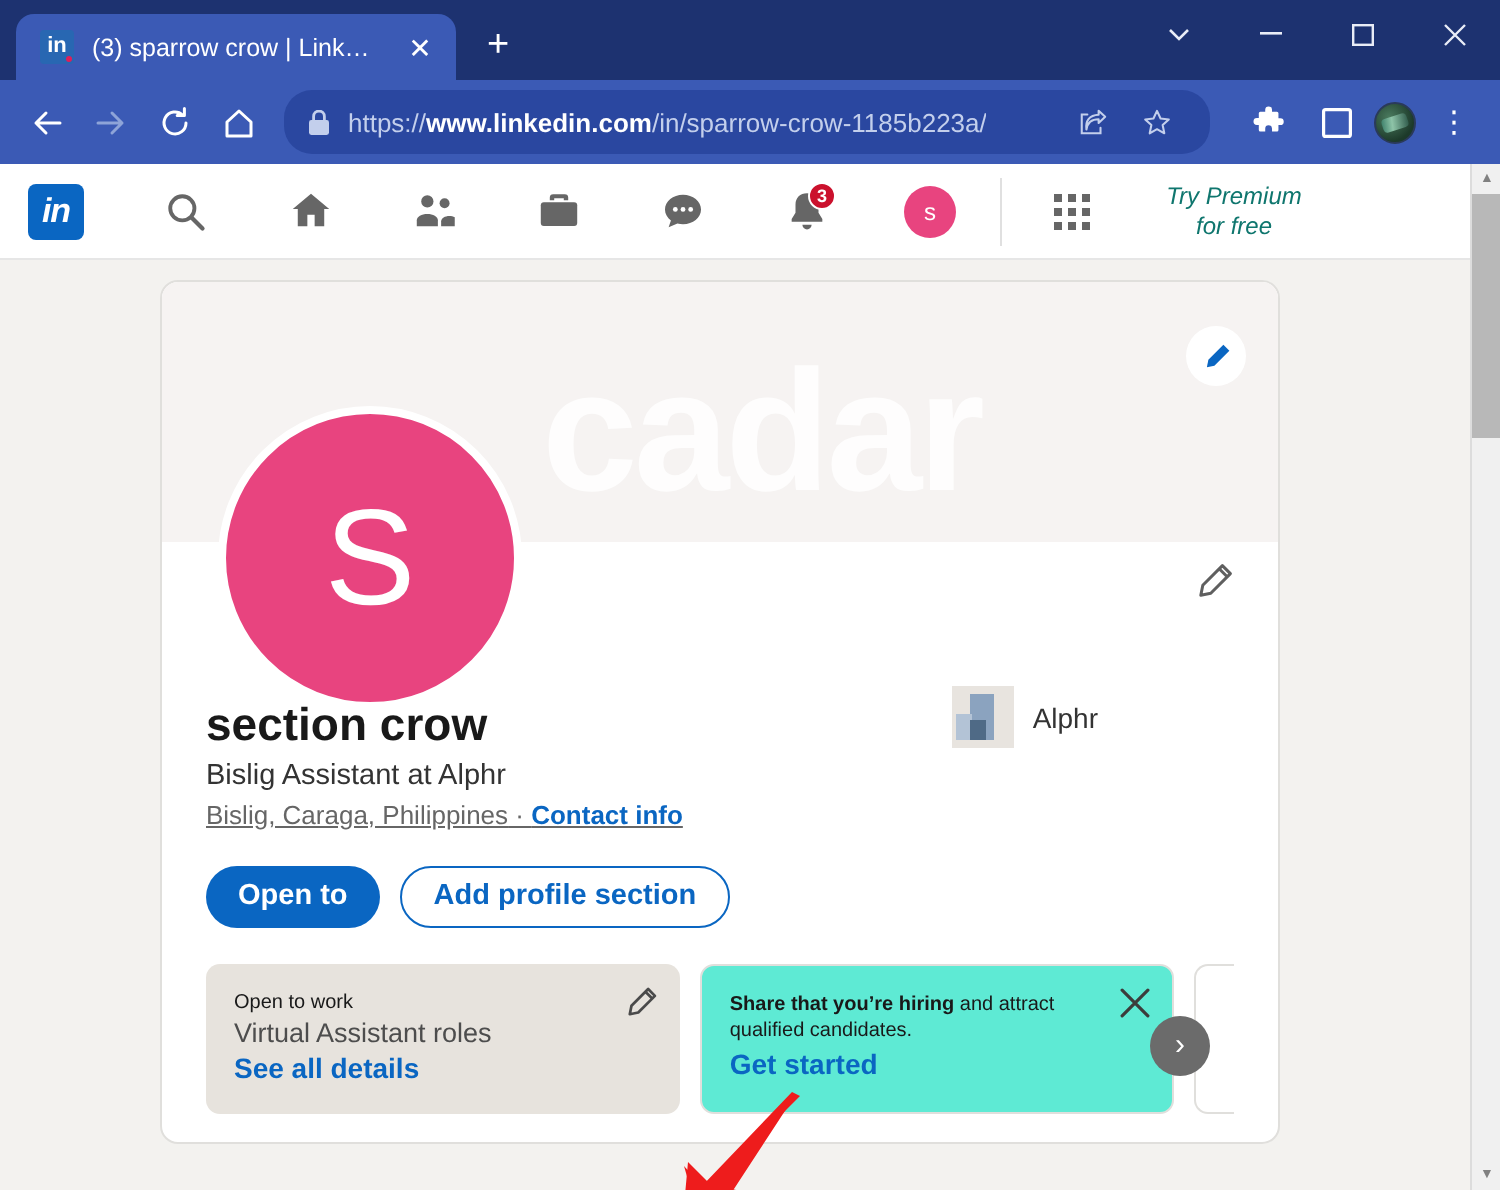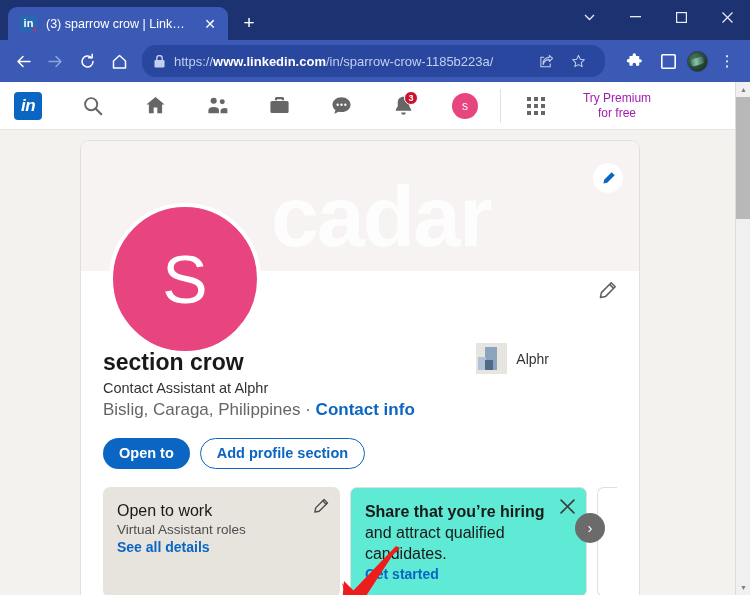--- a/index.html
+++ b/index.html
@@ -112,22 +112,22 @@
   }
   .nav-avatar {
     width: 26px; height: 26px; border-radius: 50%; background: #e8447f;
     color: #ffffff; font-size: 12px; display: flex; align-items: center;
     justify-content: center; font-weight: 500;
   }
   .nav-sep { width: 1px; height: 34px; background: #e0e0e0; margin: 0 4px; flex-shrink: 0; }
   .grid-icon { display: grid; grid-template-columns: repeat(3, 4px); gap: 3px; }
   .grid-icon i { width: 4px; height: 4px; background: #666; display: block; }
   .premium {
-    color: #a21caf; font-size: 12px; line-height: 15px; text-align: center;
-    width: 92px; flex-shrink: 0; margin-left: 4px;
+    color: #0f766e; font-size: 12px; line-height: 15px; text-align: center;
+    width: 92px; flex-shrink: 0; margin-left: 4px; font-style: italic;
   }
 
   
   .content { padding: 10px 0 0 80px; position: relative; }
   .card {
     width: 560px; background: #ffffff; border: 1px solid #e0dfdc;
     border-radius: 9px; overflow: hidden; position: relative;
   }
   .banner {
     height: 130px; position: relative; overflow: hidden;
@@ -150,21 +150,21 @@
   }
   .avatar-big {
     position: absolute; left: 28px; top: 62px; width: 152px; height: 152px;
     border-radius: 50%; background: #e8447f; border: 4px solid #ffffff;
     color: #ffffff; font-size: 68px; display: flex; align-items: center;
     justify-content: center; z-index: 4; font-weight: 400;
   }
   .card-body { padding: 78px 22px 14px 22px; position: relative; }
   .name { font-size: 23px; font-weight: bold; color: #191919; line-height: 1.2; }
   .headline { font-size: 14.5px; color: #333333; margin-top: 3px; }
-  .loc { font-size: 17px; color: #666666; margin-top: 4px; }
+  .loc { font-size: 13px; color: #666666; margin-top: 4px; text-decoration: underline; }
   .loc a { color: #0a66c2; font-weight: bold; text-decoration: none; }
   .company {
     position: absolute; right: 90px; top: 72px; display: flex;
     align-items: center; gap: 9px;
   }
   .clogo { width: 31px; height: 31px; background: #e8e4df; position: relative; }
   .clogo i { position: absolute; display: block; }
   .cname { font-size: 14px; color: #333; }
   .profile-edit { position: absolute; right: 22px; top: 10px; }
 
@@ -176,21 +176,21 @@
   .btn-primary { background: #0a66c2; color: #fff; }
   .btn-outline { border: 1.5px solid #0a66c2; color: #0a66c2; }
   .btn-ghost { border: 1.5px solid #9a9a9a; color: #5e5e5e; font-weight: normal; }
 
   .promorow { display: flex; gap: 10px; margin-top: 18px; position: relative; }
   .promo {
     width: 258px; border-radius: 7px; padding: 13px 14px; position: relative;
   }
   .promo.gray { background: #e7e3dd; }
   .promo.white { background: #5eead4; border: 1px solid #e0dfdc; }
-  .promo-t { font-size: 16px; color: #191919; line-height: 1.33; padding-right: 24px; }
+  .promo-t { font-size: 10px; color: #191919; line-height: 1.33; padding-right: 24px; }
   .promo-t b { font-weight: bold; }
   .promo-sub { font-size: 13.5px; color: #4d4d4d; margin-top: 1px; }
   .promo-link {
     font-size: 14px; color: #0a66c2; font-weight: bold; margin-top: 2px;
     text-decoration: none; display: inline-block;
   }
   .promo-act { position: absolute; right: 11px; top: 11px; }
   .promo-peek {
     width: 22px; border-radius: 7px 0 0 7px; background: #ffffff;
     border: 1px solid #e0dfdc; border-right: none;
@@ -416,21 +416,21 @@
           <div class="company">
             <div class="clogo">
               <i style="left:9px;  top:4px;  width:12px; height:23px; background:#8ba3bf;"></i>
               <i style="left:2px;  top:14px; width:8px;  height:13px; background:#b3c3d6;"></i>
               <i style="left:9px;  top:17px; width:8px;  height:10px; background:#4f6a86;"></i>
             </div>
             <div class="cname">Alphr</div>
           </div>
 
           <div class="name">section crow</div>
-          <div class="headline">Contact Assistant at Alphr</div>
+          <div class="headline">Bislig Assistant at Alphr</div>
           <div class="loc">
             <span>Bislig, Caraga, Philippines</span><span> · </span><a href="#">Contact info</a>
           </div>
 
           <div class="btnrow">
             <div class="btn btn-primary">Open to</div>
             <div class="btn btn-outline">Add profile section</div>
           </div>
 
           <div class="promorow">

